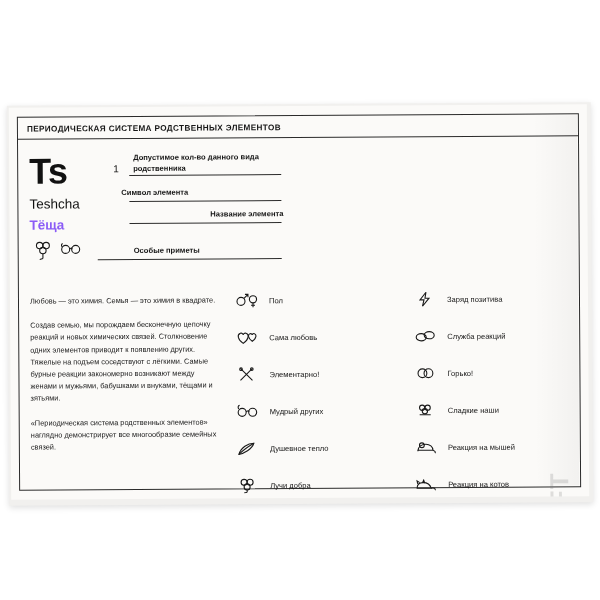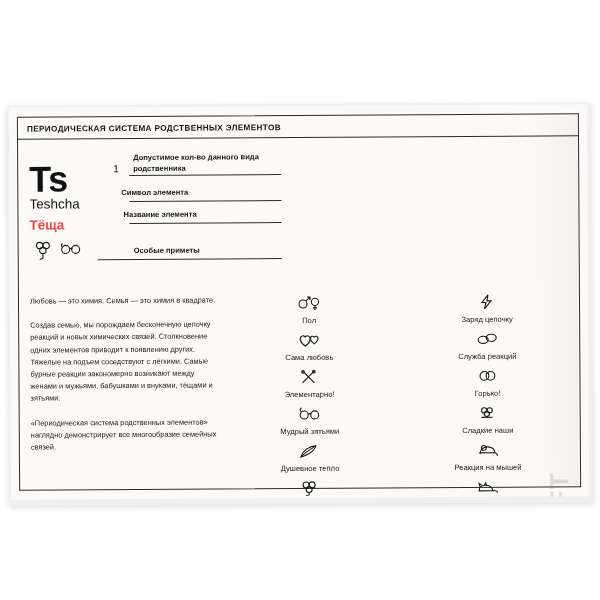--- a/index.html
+++ b/index.html
@@ -92,42 +92,42 @@
   .key-block {
     position: absolute;
     left: 20px;
     top: 42px;
     width: 290px;
     height: 130px;
   }
   .sym-big {
     position: absolute;
     left: 0;
-    top: 12px;
+    top: 4px;
     font-size: 36px;
     font-weight: 700;
     line-height: 36px;
     color: #111;
     letter-spacing: -0.5px;
   }
   .sym-lat {
     position: absolute;
     left: 0;
     top: 47px;
     font-size: 13.5px;
     font-weight: 400;
     color: #111;
   }
   .sym-rus {
     position: absolute;
     left: 0;
     top: 68px;
     font-size: 13.5px;
     font-weight: 700;
-    color: #ef4444;
+    color: #8b5cf6;
   }
   .sym-traits {
     position: absolute;
     left: 0;
     top: 88px;
     width: 72px;
     height: 24px;
   }
   .count-num {
     position: absolute;
@@ -173,22 +173,22 @@
   }
   .legend-col {
     width: 150px;
     display: flex;
     flex-direction: column;
     gap: 17px;
   }
   .legend-row {
     display: flex;
     align-items: center;
+    gap: 9px;
     height: 20px;
-    flex-direction: column;
   }
   .legend-ico {
     width: 26px;
     height: 20px;
     flex: 0 0 26px;
     display: flex;
     align-items: center;
     justify-content: center;
   }
   .legend-txt {
@@ -236,21 +236,21 @@
         </svg>
       </div>
 
       <div class="lead-line" style="left:100px; top:26px; width:152px;"></div>
       <div class="lead-line" style="left:100px; top:52px; width:152px;"></div>
       <div class="lead-line" style="left:100px; top:74px; width:152px;"></div>
       <div class="lead-line" style="left:68px; top:110px; width:184px;"></div>
 
       <div class="lead-label" style="left:104px; top:4px; width:150px;">Допустимое кол-во данного вида родственника</div>
       <div class="lead-label" style="left:92px; top:39px; width:150px;">Символ элемента</div>
-      <div class="lead-label" style="left:94px; top:61px; width:150px;">Название элемента</div>
+      <div class="lead-label" style="left:104px; top:61px; width:150px;text-align:right;">Название элемента</div>
       <div class="lead-label" style="left:104px; top:97px; width:150px;">Особые приметы</div>
     </div>
 
     <div class="body-col">
       <p>Любовь — это химия. Семья — это химия в квадрате.</p>
       <p>Создав семью, мы порождаем бесконечную цепочку реакций и новых химических связей. Столкновение одних элементов приводит к появлению других. Тяжелые на подъем соседствуют с лёгкими. Самые бурные реакции закономерно возникают между женами и мужьями, бабушками и внуками, тёщами и зятьями.</p>
       <p>«Периодическая система родственных элементов» наглядно демонстрирует все многообразие семейных связей.</p>
     </div>
 
     <div class="legend">
@@ -300,21 +300,21 @@
           <span class="legend-ico">
             <svg width="24" height="16" viewBox="0 0 24 16">
                 <g fill="none" stroke="#1a1a1a" stroke-width="1.1">
               <circle cx="6.5" cy="9" r="4"></circle>
                   <circle cx="17" cy="9" r="4"></circle>
               <path d="M10.5 8.4 Q13.7 6.4 13 8.6"></path>
               <path d="M3 5.6 Q1.6 2.6 4 2"></path>
             </g>
               </svg>
           </span>
-          <span class="legend-txt">Мудрый зятьями</span>
+          <span class="legend-txt">Мудрый других</span>
         </div>
 
         <div class="legend-row">
           <span class="legend-ico">
             <svg width="24" height="16" viewBox="0 0 24 16">
                 <g fill="none" stroke="#1a1a1a" stroke-width="1.1">
               <path d="M3 14 C8 13 16 9 18 3 C12 3 5 7 3 14 Z"></path>
               <path d="M3 14 C7 10 12 6.5 18 3"></path>
             </g>
               </svg>
@@ -341,21 +341,21 @@
       <div class="legend-col">
 
         <div class="legend-row">
           <span class="legend-ico">
             <svg width="24" height="16" viewBox="0 0 24 16">
                 <g fill="none" stroke="#1a1a1a" stroke-width="1.1">
               <path d="M13 1 L7 8.6 H11 L9.5 15 L16 7 H12 Z"></path>
             </g>
               </svg>
           </span>
-          <span class="legend-txt">Заряд цепочку</span>
+          <span class="legend-txt">Заряд позитива</span>
         </div>
 
         <div class="legend-row">
           <span class="legend-ico">
             <svg width="24" height="16" viewBox="0 0 24 16">
                 <g fill="none" stroke="#1a1a1a" stroke-width="1.1">
               <ellipse cx="8" cy="9" rx="5" ry="3.6"></ellipse>
               <ellipse cx="16" cy="7" rx="5" ry="3.6"></ellipse>
             </g>
               </svg>

